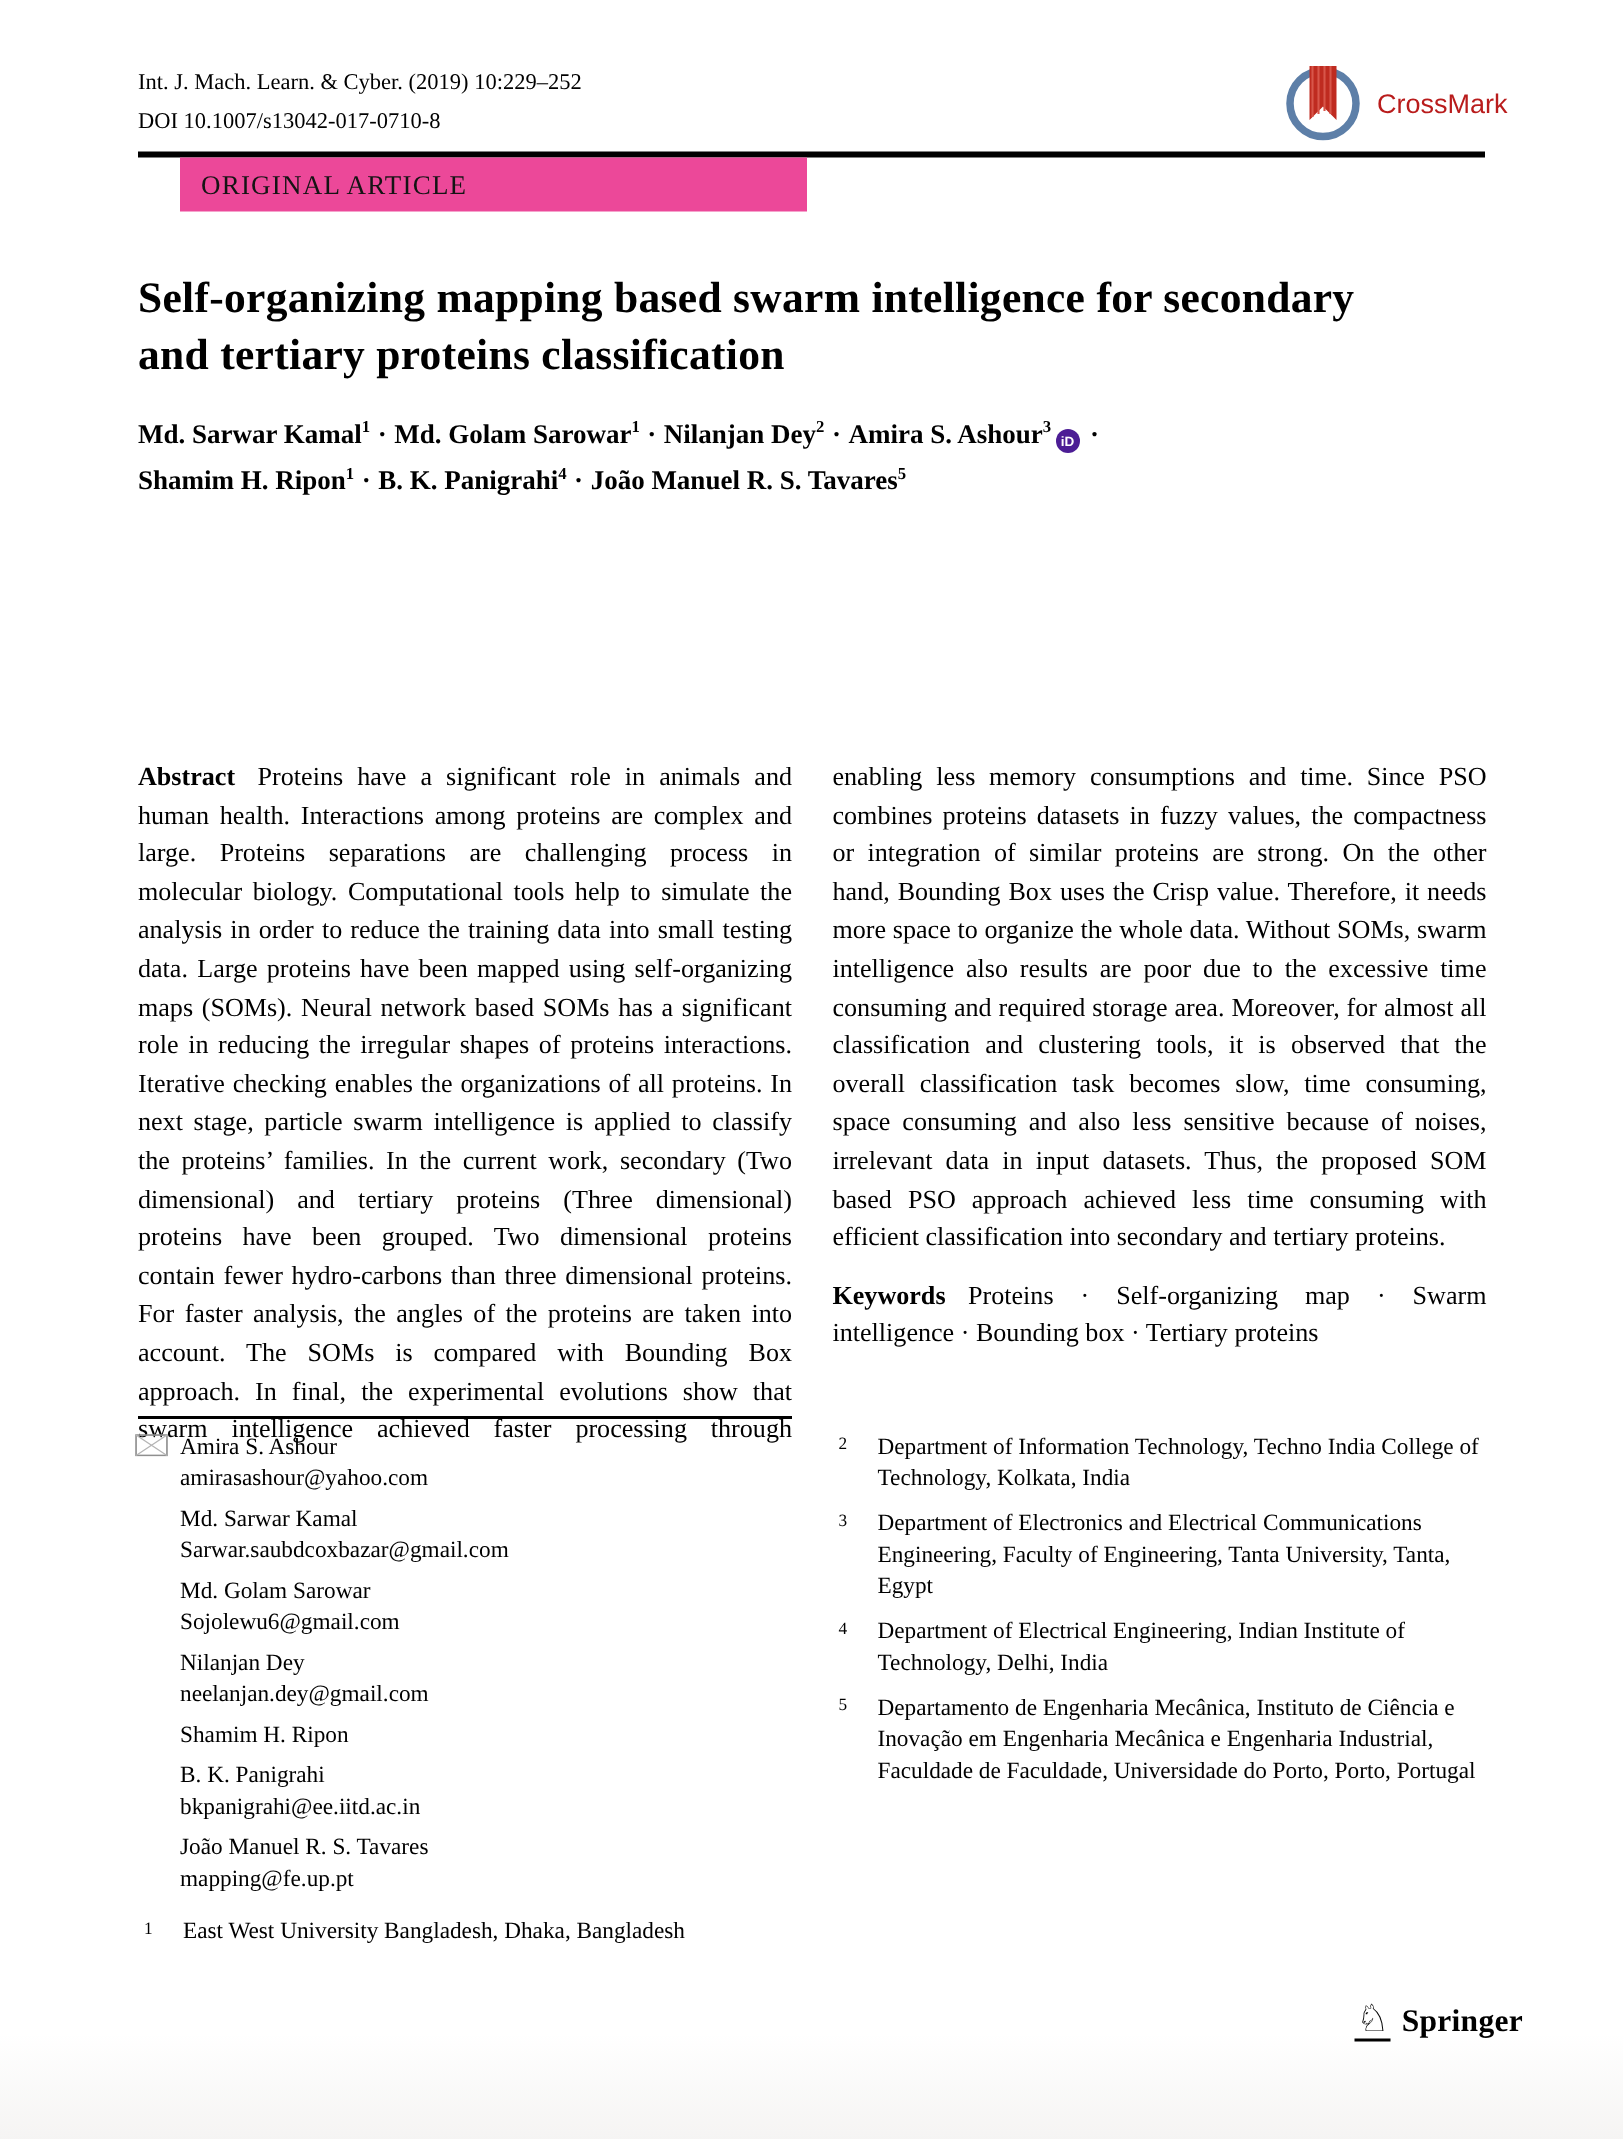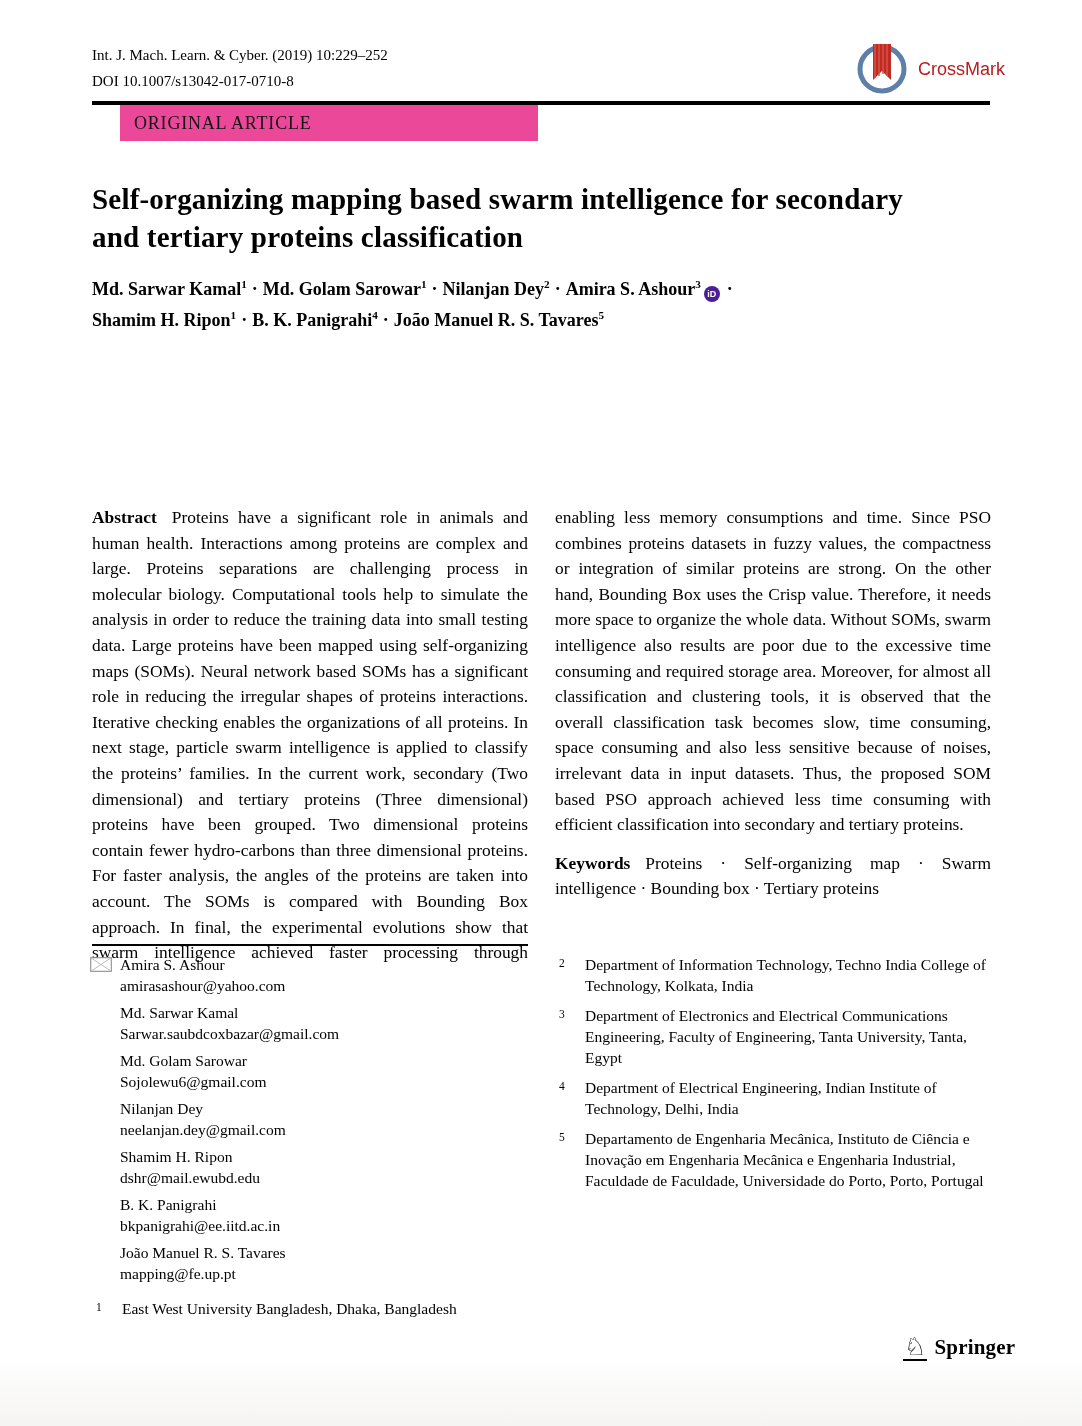--- a/index.html
+++ b/index.html
@@ -135,21 +135,20 @@
       <div>Sojolewu6@gmail.com</div>
     </div>
 
     <div class="corr-entry">
       <div>Nilanjan Dey</div>
       <div>neelanjan.dey@gmail.com</div>
     </div>
 
     <div class="corr-entry">
       <div>Shamim H. Ripon</div>
-      <div>dshr@mail.ewubd.edu</div>
     </div>
 
     <div class="corr-entry">
       <div>B. K. Panigrahi</div>
       <div>bkpanigrahi@ee.iitd.ac.in</div>
     </div>
 
     <div class="corr-entry">
       <div>João Manuel R. S. Tavares</div>
       <div>mapping@fe.up.pt</div>

